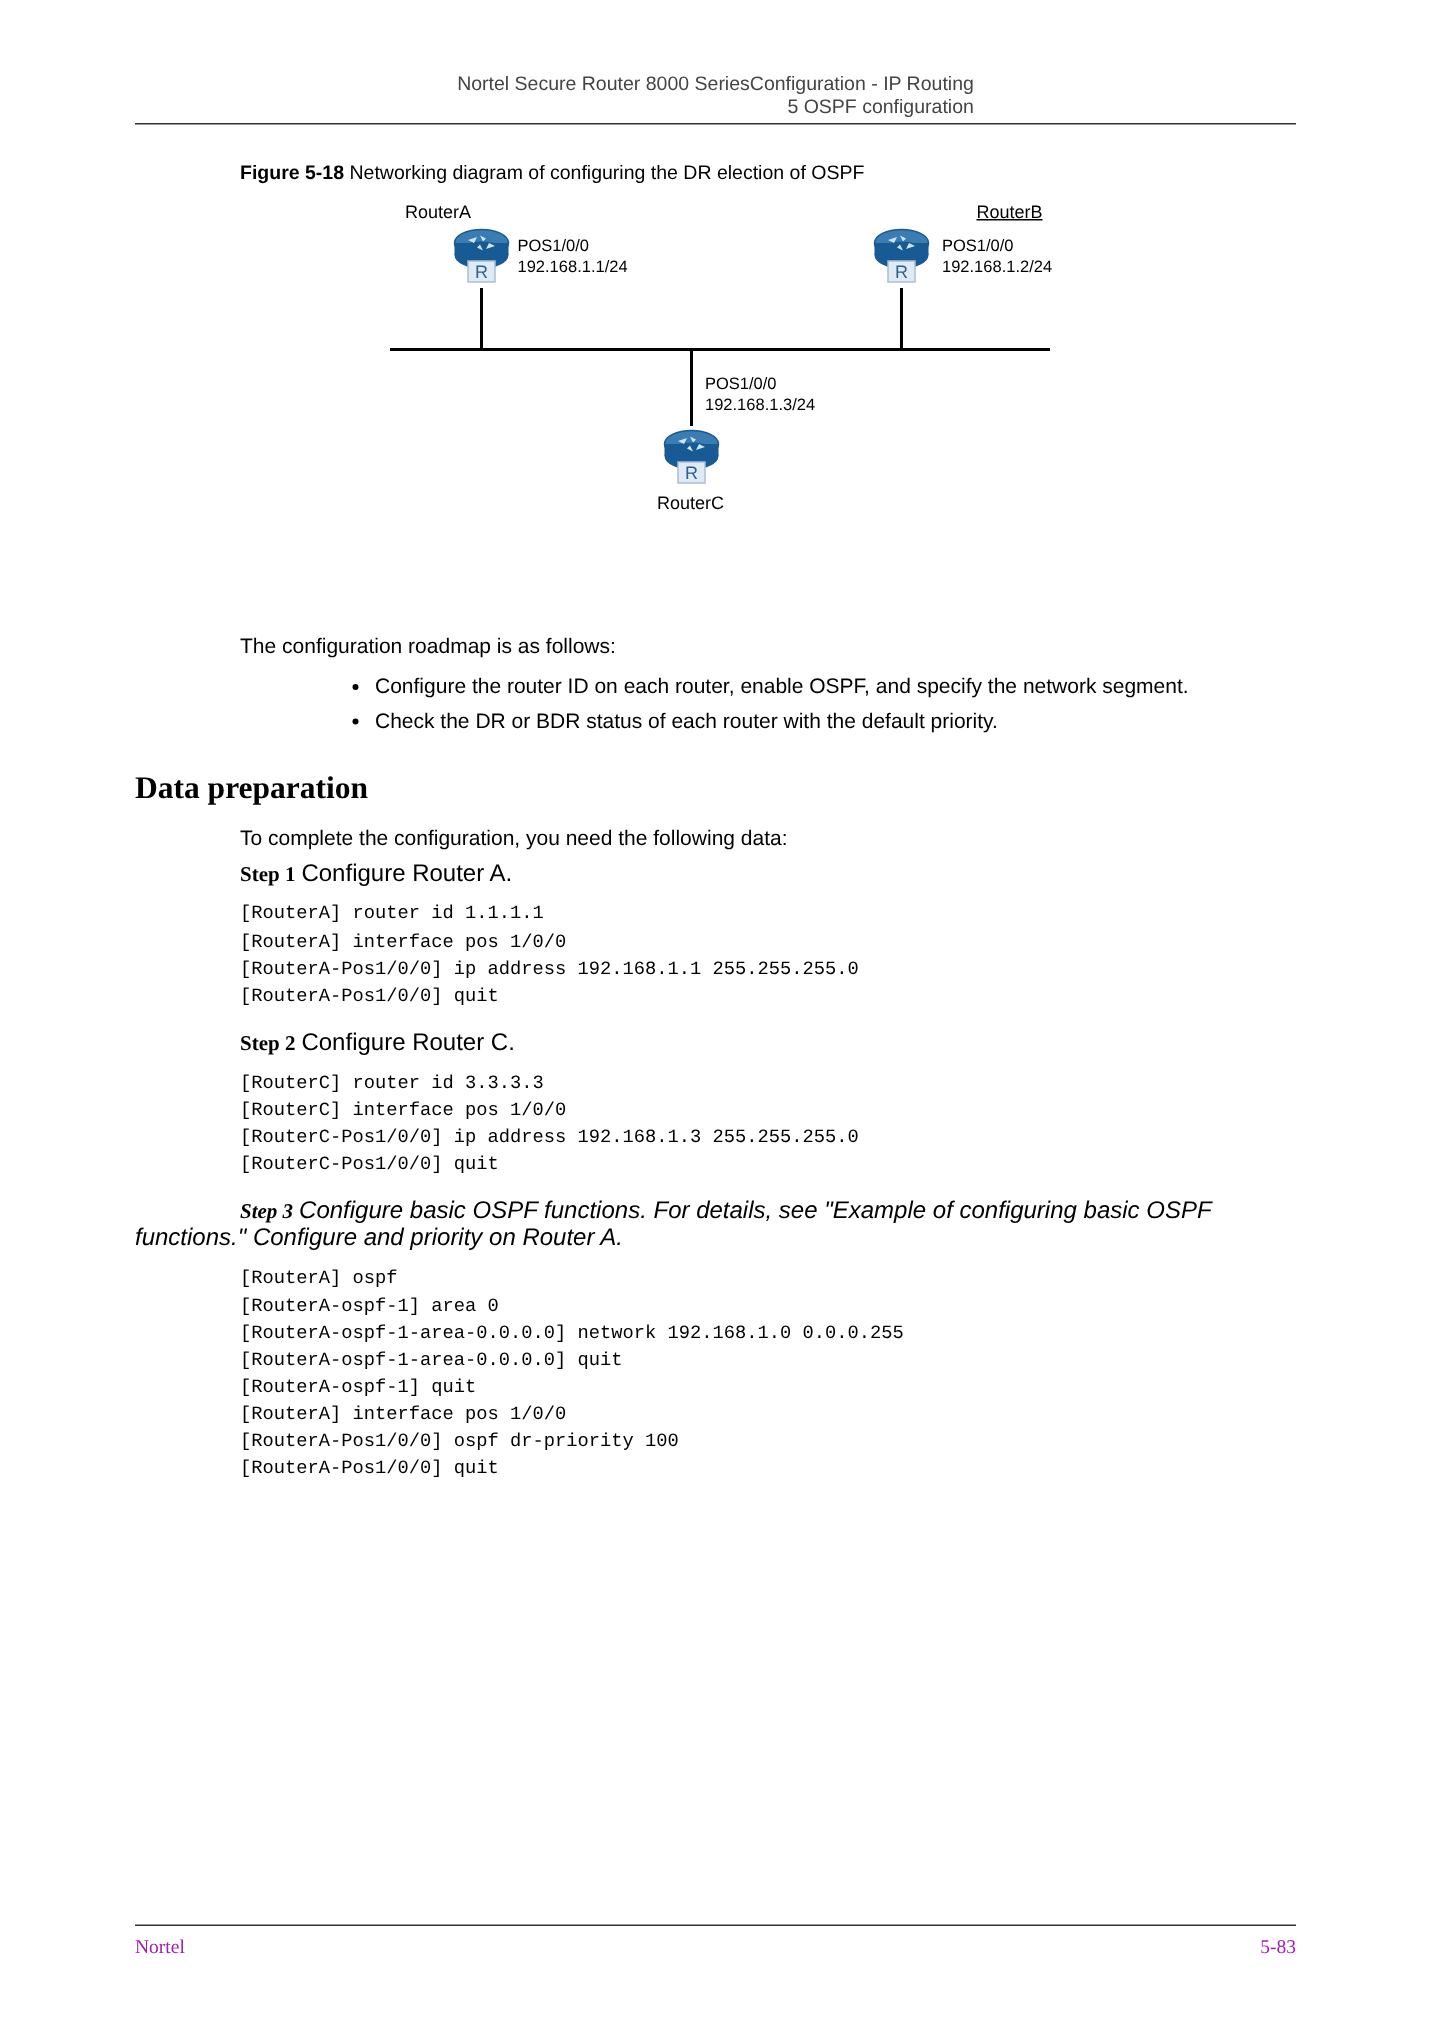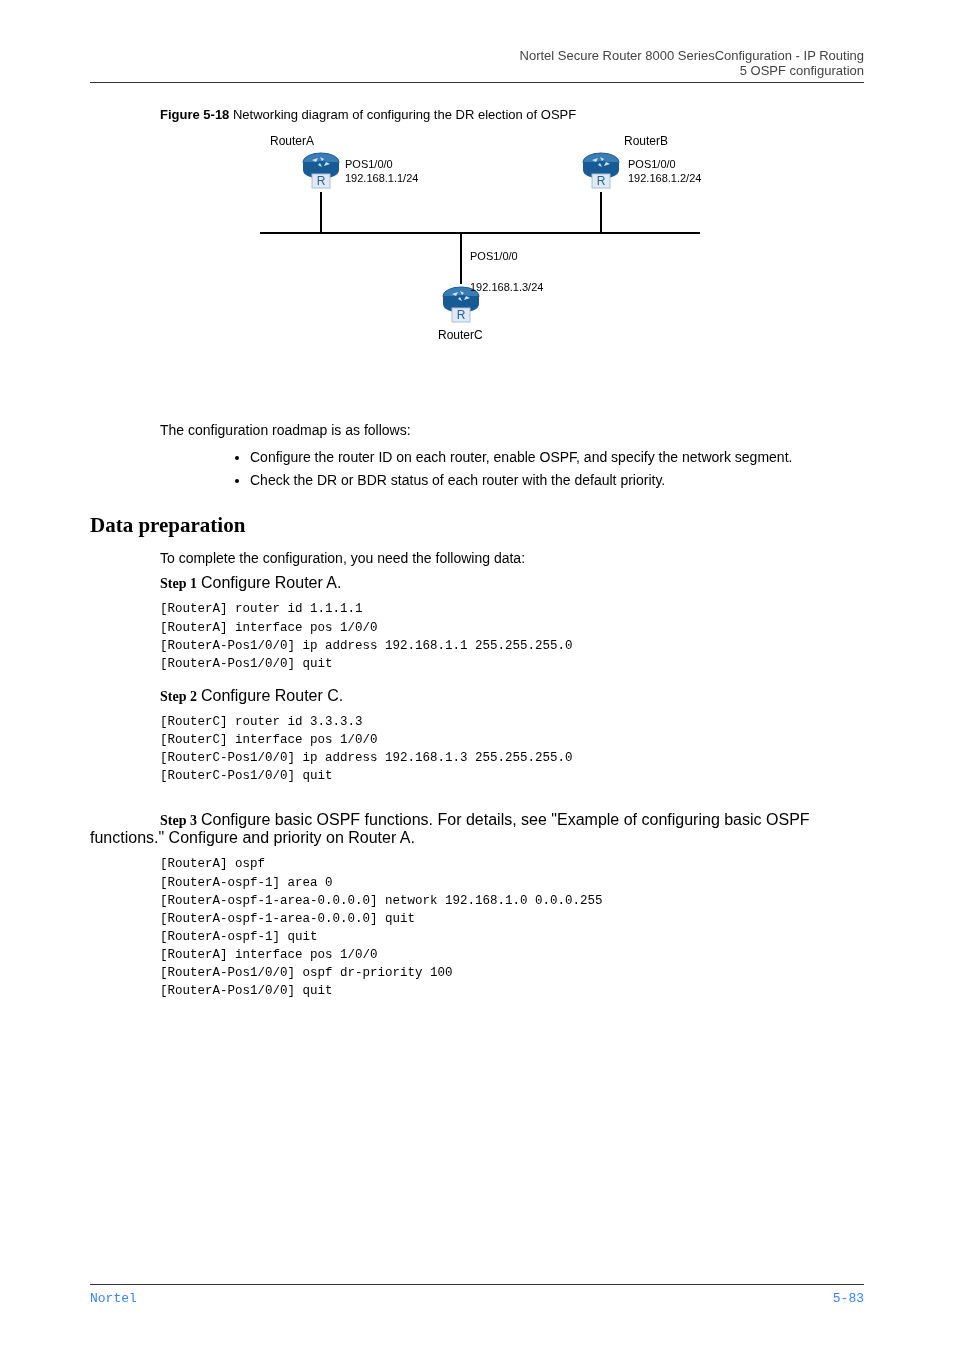--- a/index.html
+++ b/index.html
@@ -9,21 +9,21 @@
     background: #fff;
     font-family: "Palatino Linotype", "Book Antiqua", Palatino, serif;
     color: #000;
     position: relative;
   }
   .page {
     padding: 48px 90px 0 90px;
   }
   .header-row {
     display: flex;
-    justify-content: flex-end;
+    justify-content: center;
     font-size: 13px;
     color: #444;
     font-family: Arial, sans-serif;
     margin-bottom: 4px;
   }
   .hr-top { border: none; border-top: 1px solid #333; margin-bottom: 24px; }
   .figure-title {
     font-family: Arial, sans-serif;
     font-size: 13px;
     margin-left: 70px;
@@ -97,23 +97,23 @@
   .footer {
     position: absolute;
     bottom: 44px;
     left: 90px;
     right: 90px;
   }
   .footer hr { border: none; border-top: 1px solid #333; margin-bottom: 6px; }
   .footer-row {
     display: flex;
     justify-content: space-between;
-    font-family: Liberation Mono, monospace;
+    font-family: Liberation Serif, serif;
     font-size: 13px;
-    color: #3b82f6;
+    color: #a21caf;
     align-items: center;
   }
 </style>
 </head>
 <body>
 
 <div class="page">
   <div class="header-row">
     <div>Nortel Secure Router 8000 Series</div>
     <div style="text-align:right">
@@ -144,38 +144,38 @@
     <div class="vline" style="left:160px; top:42px; height:40px;"></div>
 
     <svg class="router-icon" style="left:420px; top:0;" viewBox="0 0 42 42">
       <ellipse cx="21" cy="12" rx="18" ry="9" fill="#3b7db3" stroke="#185a94"></ellipse>
       <rect x="3" y="12" width="36" height="8" fill="#185a94"></rect>
       <ellipse cx="21" cy="20" rx="18" ry="9" fill="#185a94"></ellipse>
       <path d="M12 10 L18 8 L16 12 Z M30 14 L24 16 L26 12 Z M18 15 L22 17 L20 13 Z M24 9 L20 7 L22 11 Z" fill="#cfe6f6"></path>
       <rect x="12" y="24" width="18" height="14" fill="#dfeaf4" stroke="#a8c0d6"></rect>
       <text x="21" y="35" text-anchor="middle" font-family="Arial" font-size="12" fill="#2b5f8f">R</text>
     </svg>
-    <div class="router-label" style="left:464px; top:-16px;">RouterB</div>
+    <div class="router-label" style="left:491px; top:-16px;text-decoration:underline;">RouterB</div>
     <div class="ip-label" style="left:468px; top:8px;">POS1/0/0</div>
     <div class="ip-label" style="left:468px; top:22px;">192.168.1.2/24</div>
     <div class="vline" style="left:440px; top:42px; height:40px;"></div>
 
     <div class="bus-line" style="left:100px; top:82px; width:440px;"></div>
 
     <div class="vline" style="left:300px; top:82px; height:52px;"></div>
     <svg class="router-icon" style="left:280px; top:134px;" viewBox="0 0 42 42">
       <ellipse cx="21" cy="12" rx="18" ry="9" fill="#3b7db3" stroke="#185a94"></ellipse>
       <rect x="3" y="12" width="36" height="8" fill="#185a94"></rect>
       <ellipse cx="21" cy="20" rx="18" ry="9" fill="#185a94"></ellipse>
       <path d="M12 10 L18 8 L16 12 Z M30 14 L24 16 L26 12 Z M18 15 L22 17 L20 13 Z M24 9 L20 7 L22 11 Z" fill="#cfe6f6"></path>
       <rect x="12" y="24" width="18" height="14" fill="#dfeaf4" stroke="#a8c0d6"></rect>
       <text x="21" y="35" text-anchor="middle" font-family="Arial" font-size="12" fill="#2b5f8f">R</text>
     </svg>
     <div class="ip-label" style="left:310px; top:100px;">POS1/0/0</div>
-    <div class="ip-label" style="left:310px; top:131px;">192.168.1.3/24</div>
+    <div class="ip-label" style="left:310px; top:114px;">192.168.1.3/24</div>
     <div class="router-label" style="left:278px; top:178px;">RouterC</div>
   </div>
 
   <div class="body-text">The configuration roadmap is as follows:</div>
   <ul class="bullets">
     <li>Configure the router ID on each router, enable OSPF, and specify the network segment.</li>
     <li>Check the DR or BDR status of each router with the default priority.</li>
   </ul>
 
   <div class="h2">Data preparation</div>
@@ -193,21 +193,21 @@
 
   <div class="step-row" style="margin-top:14px;">
     <span class="step-label">Step 2</span>
     <span class="step-text">Configure Router C.</span>
   </div>
   <pre class="cli">[RouterC] router id 3.3.3.3
 [RouterC] interface pos 1/0/0
 [RouterC-Pos1/0/0] ip address 192.168.1.3 255.255.255.0
 [RouterC-Pos1/0/0] quit</pre>
 
-  <div class="step-row" style="margin-top:26px;">
+  <div class="step-row" style="margin-top:14px;font-style:italic;">
     <span class="step-label">Step 3</span>
     <span class="step-text">Configure basic OSPF functions. For details, see "Example of configuring basic OSPF functions." Configure and priority on Router A.</span>
   </div>
   <pre class="cli">[RouterA] ospf
 [RouterA-ospf-1] area 0
 [RouterA-ospf-1-area-0.0.0.0] network 192.168.1.0 0.0.0.255
 [RouterA-ospf-1-area-0.0.0.0] quit
 [RouterA-ospf-1] quit
 [RouterA] interface pos 1/0/0
 [RouterA-Pos1/0/0] ospf dr-priority 100

